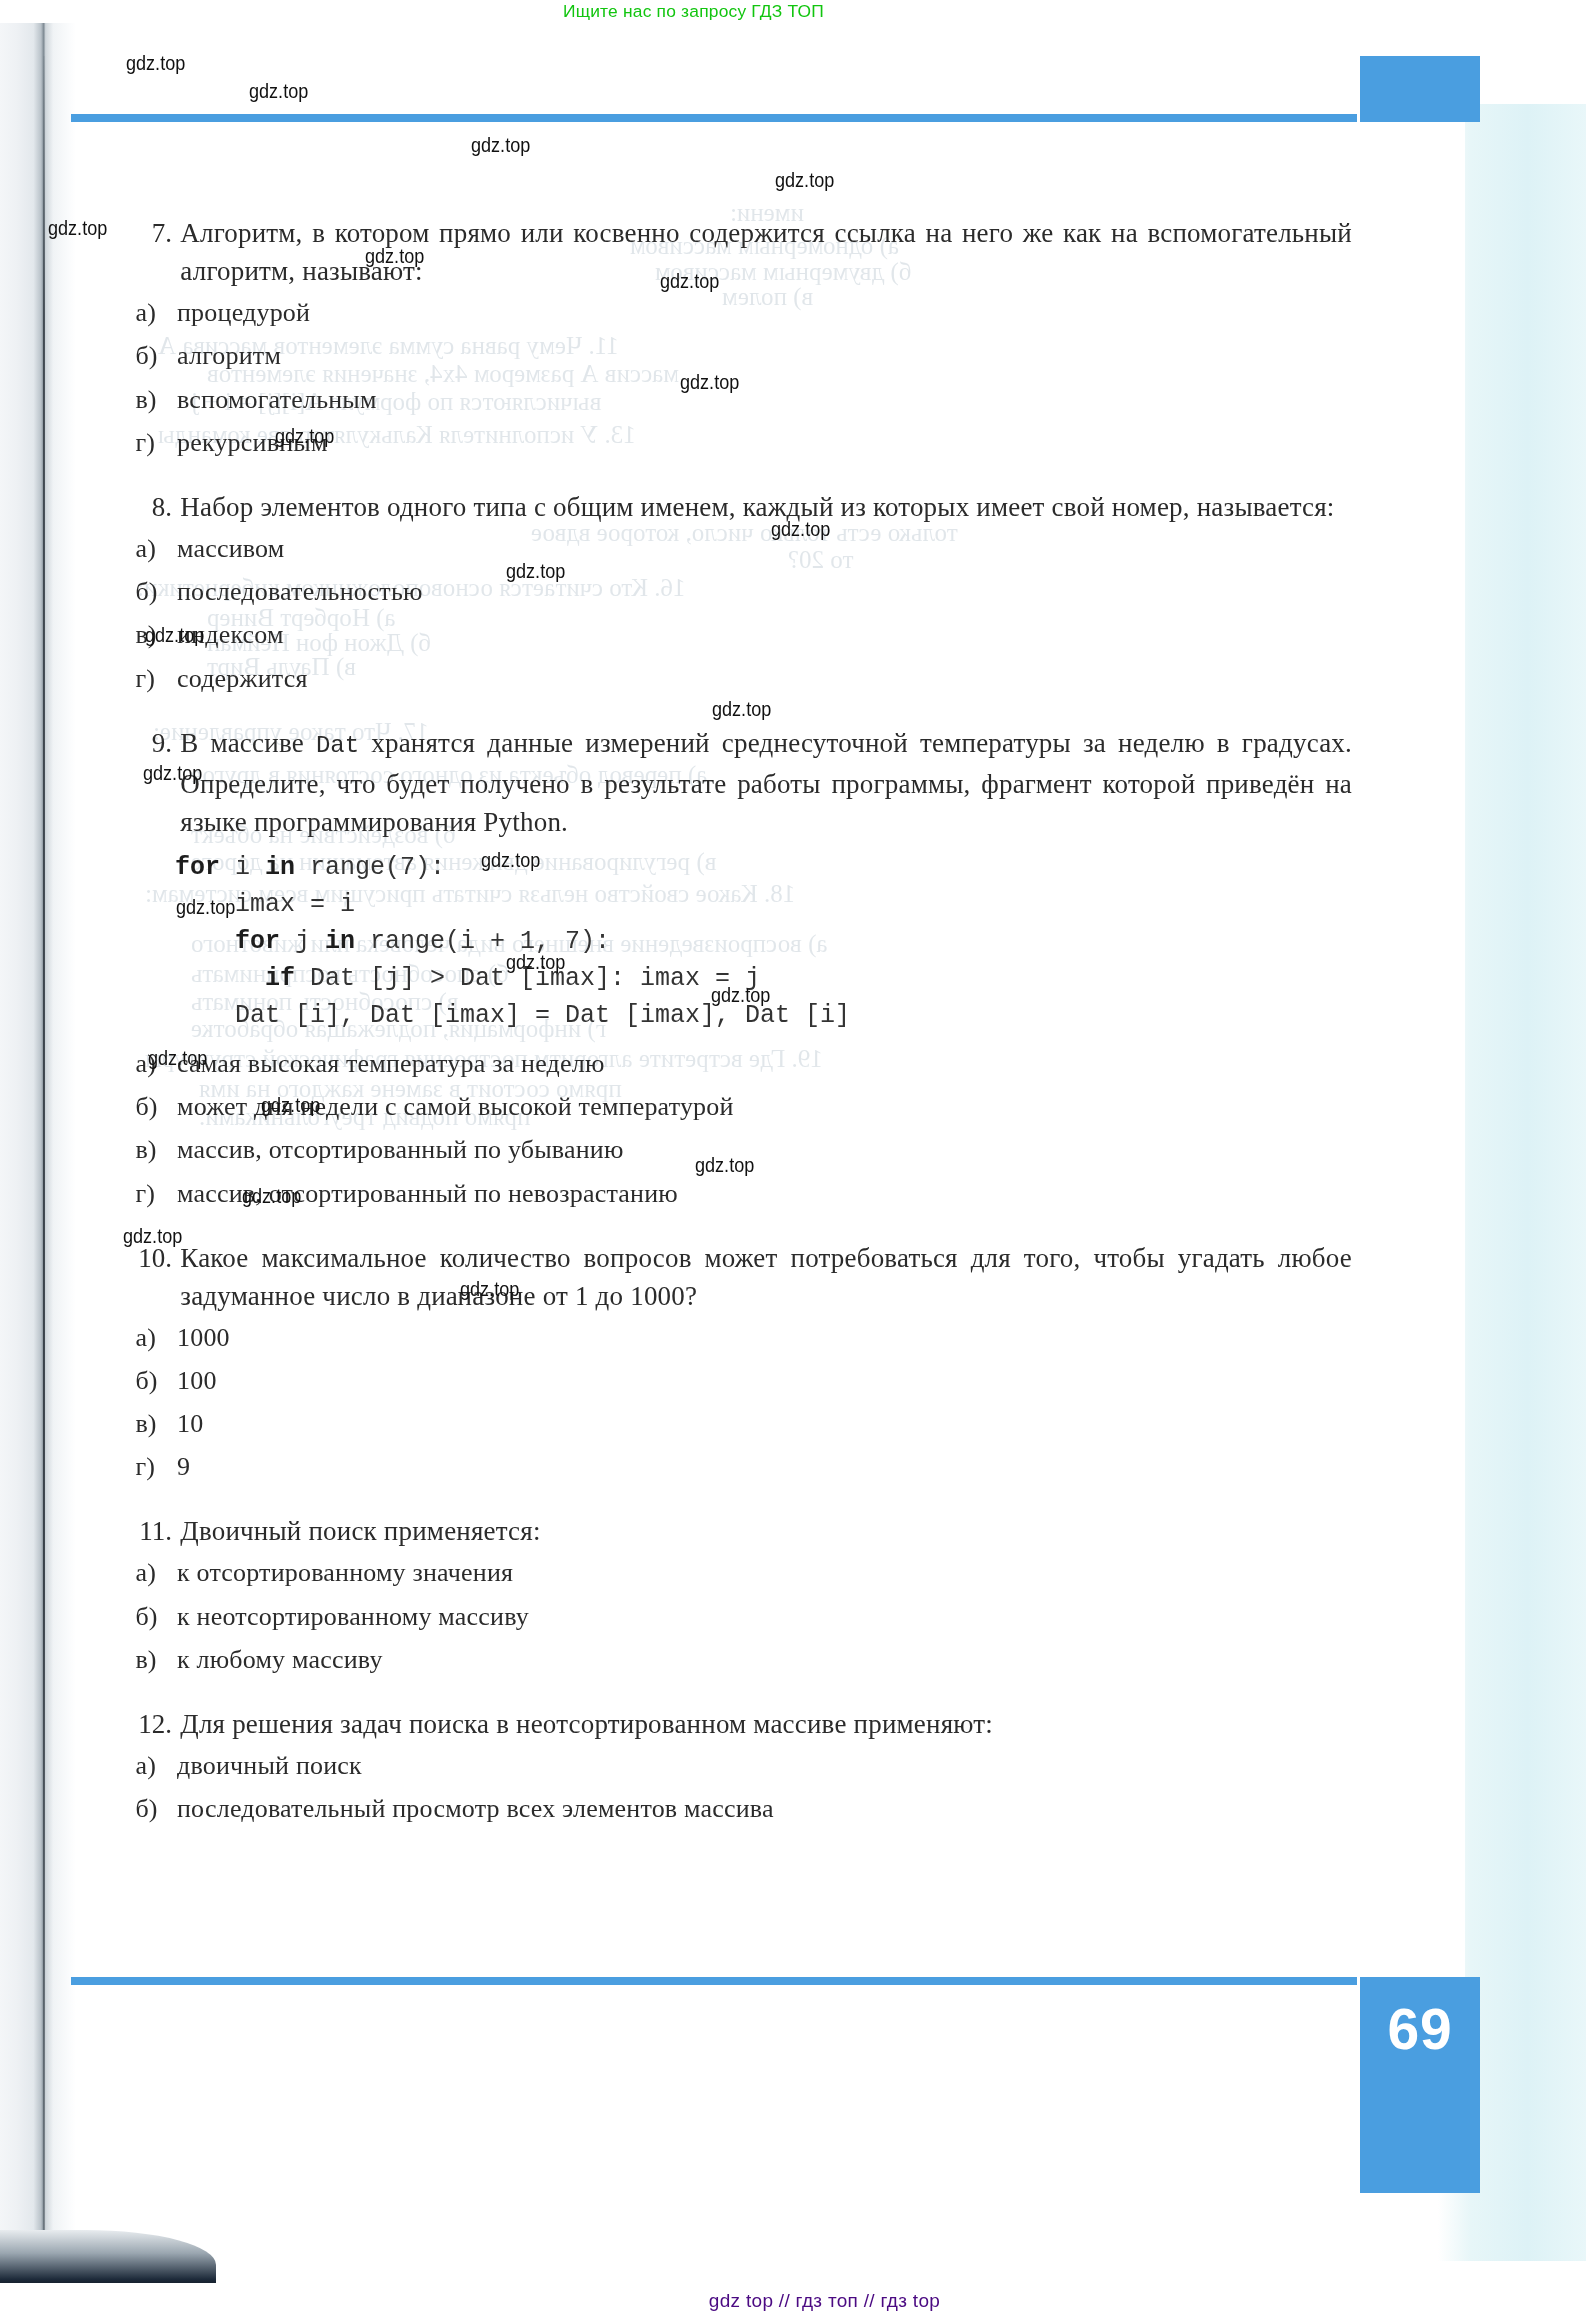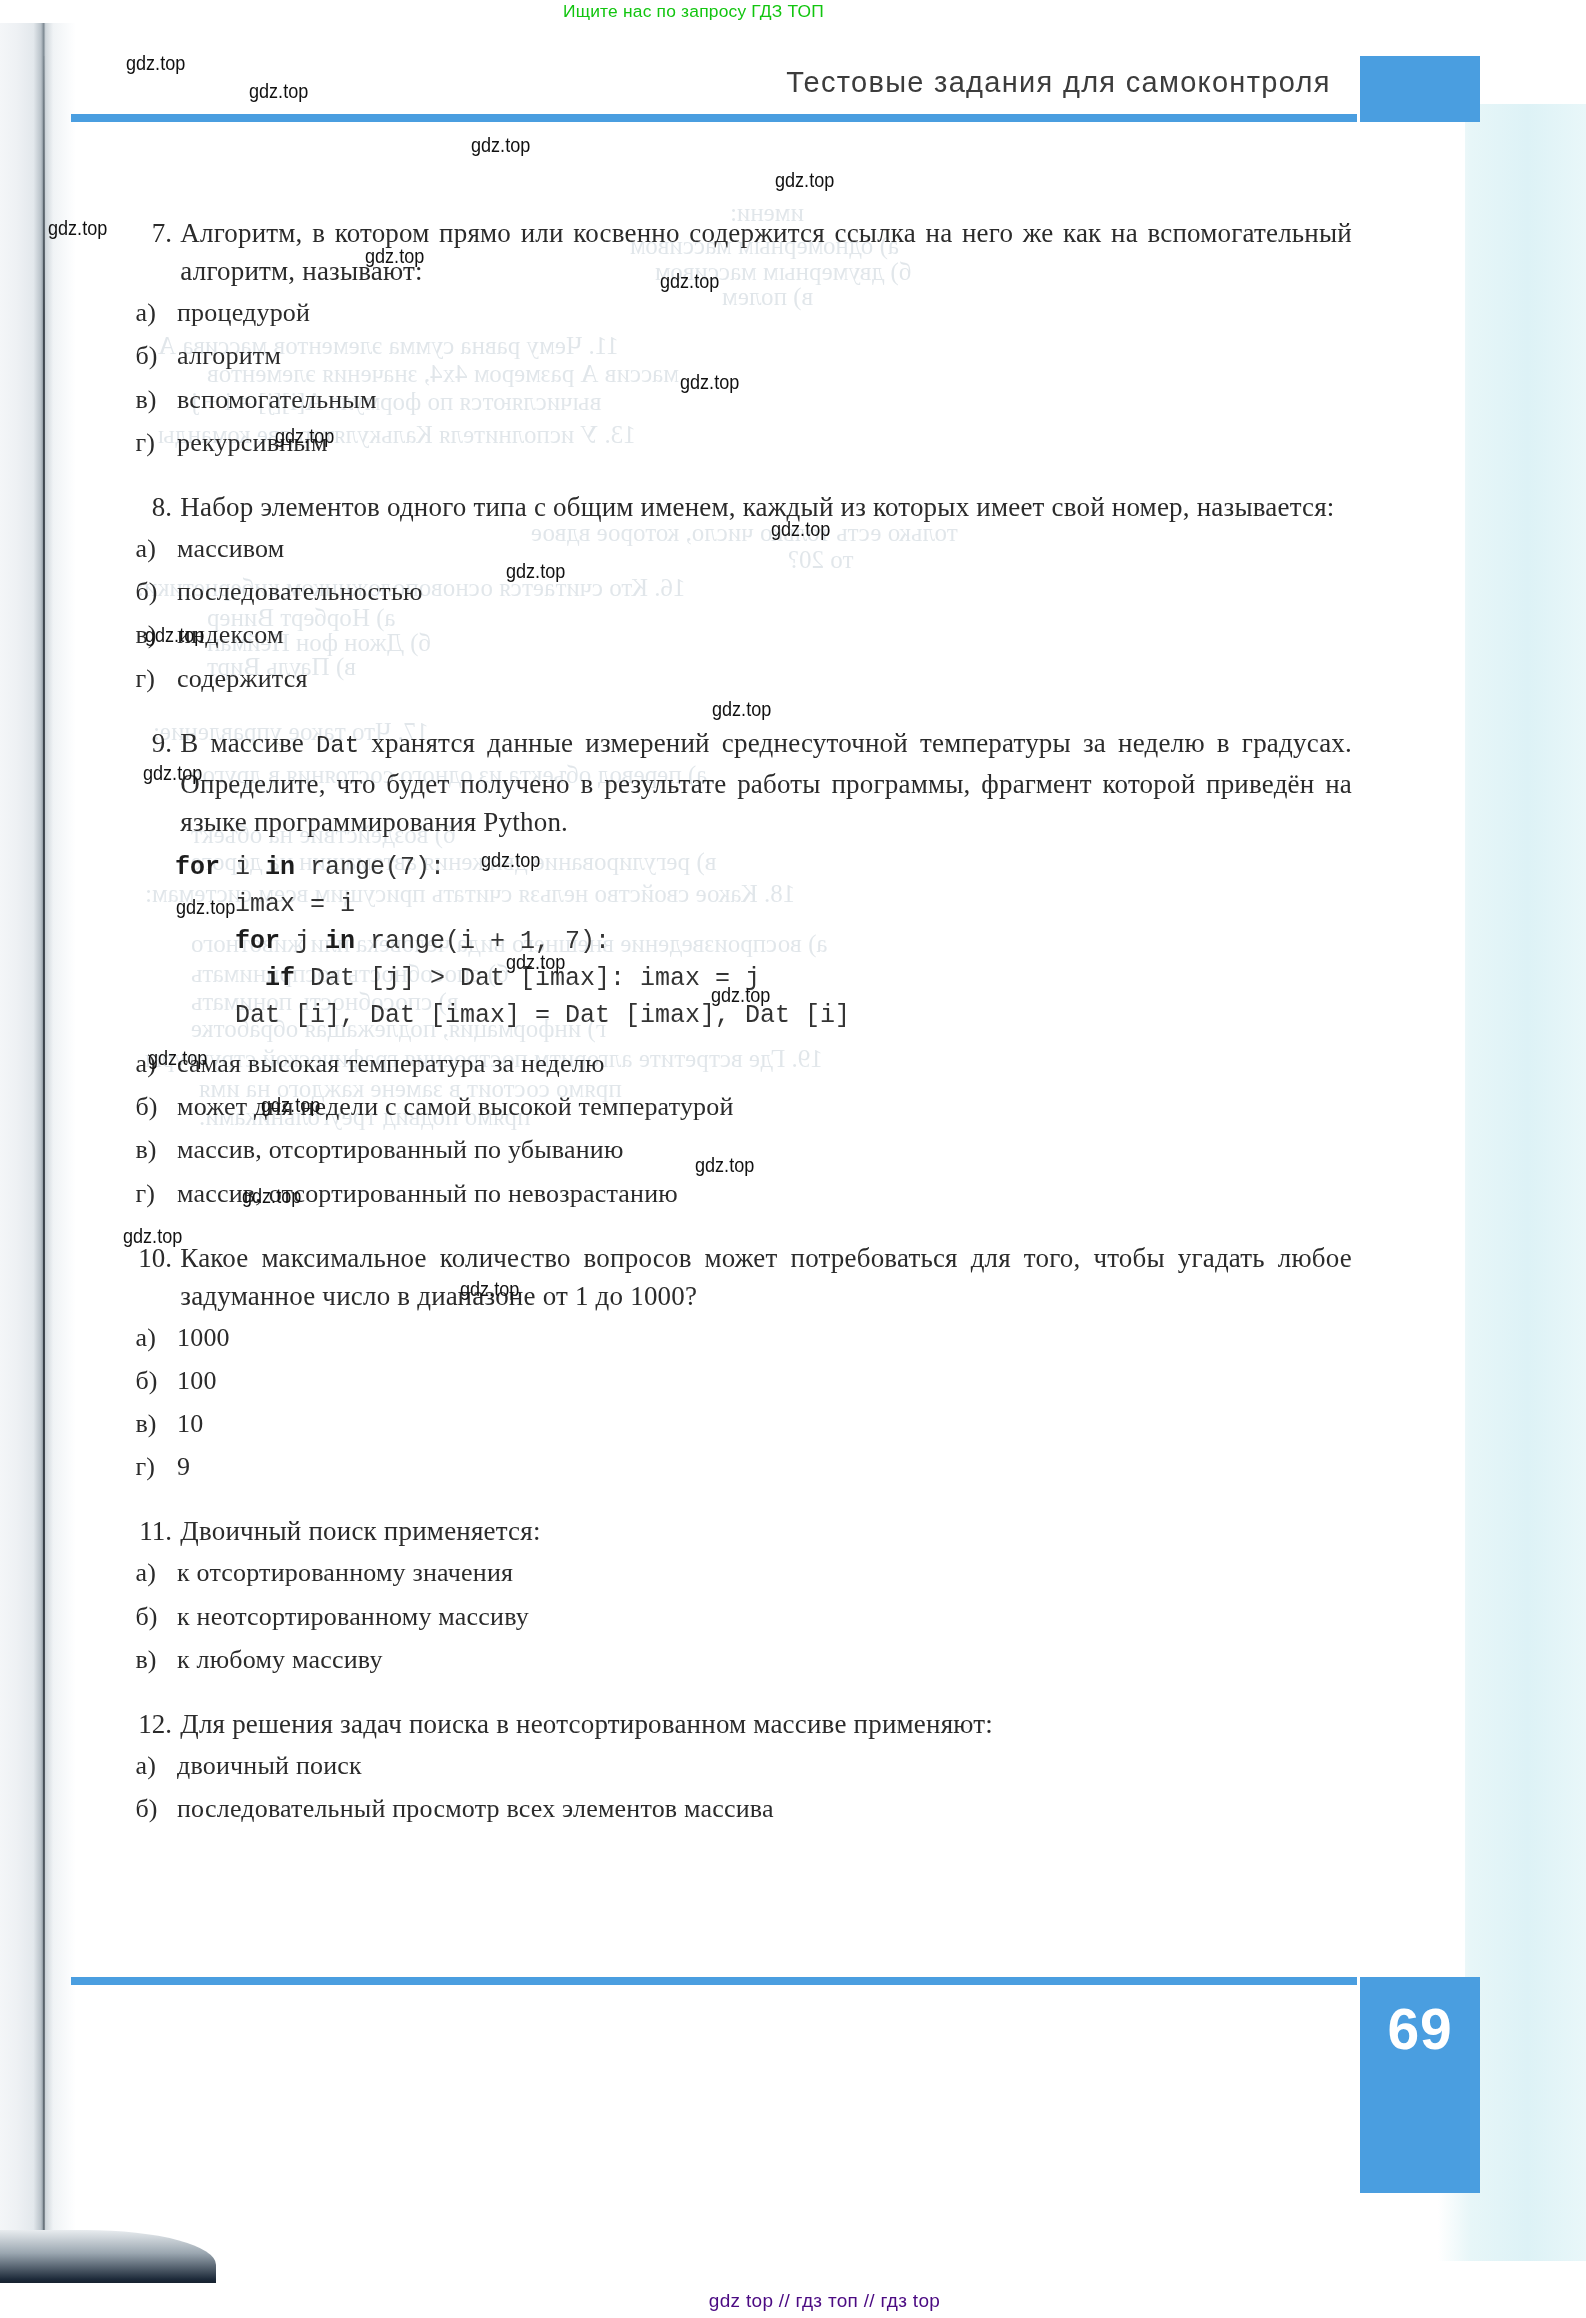--- a/index.html
+++ b/index.html
@@ -204,21 +204,20 @@
   <div id="right-bleed"></div>
   <div id="paper"></div>
 
   <div id="gutter">
     <div id="gutter-line"></div>
   </div>
   <div id="spine-bottom"></div>
 
   <div id="header-rule"></div>
   <div id="header-tab"></div>
-  <div id="page-title">Тестовые задания для самоконтроля</div>
 
   <div id="ghost-layer">
       <div class="ghost" style="left: 730px; top: 176px;">имени:</div>
       <div class="ghost" style="left: 630px; top: 209px;">а) одномерным массивом</div>
       <div class="ghost" style="left: 655px; top: 235px;">б) двумерным массивом</div>
       <div class="ghost" style="left: 722px; top: 260px;">в) полем</div>
       <div class="ghost" style="left: 158px; top: 309px;">11. Чему равна сумма элементов массива А</div>
       <div class="ghost" style="left: 207px; top: 337px;">массив А размером 4х4, значения элементов</div>
       <div class="ghost" style="left: 191px; top: 365px;">вычисляются по формуле A[i][j] = i + j</div>
       <div class="ghost" style="left: 158px; top: 398px;">13. У исполнителя Калькулятор две команды</div>

